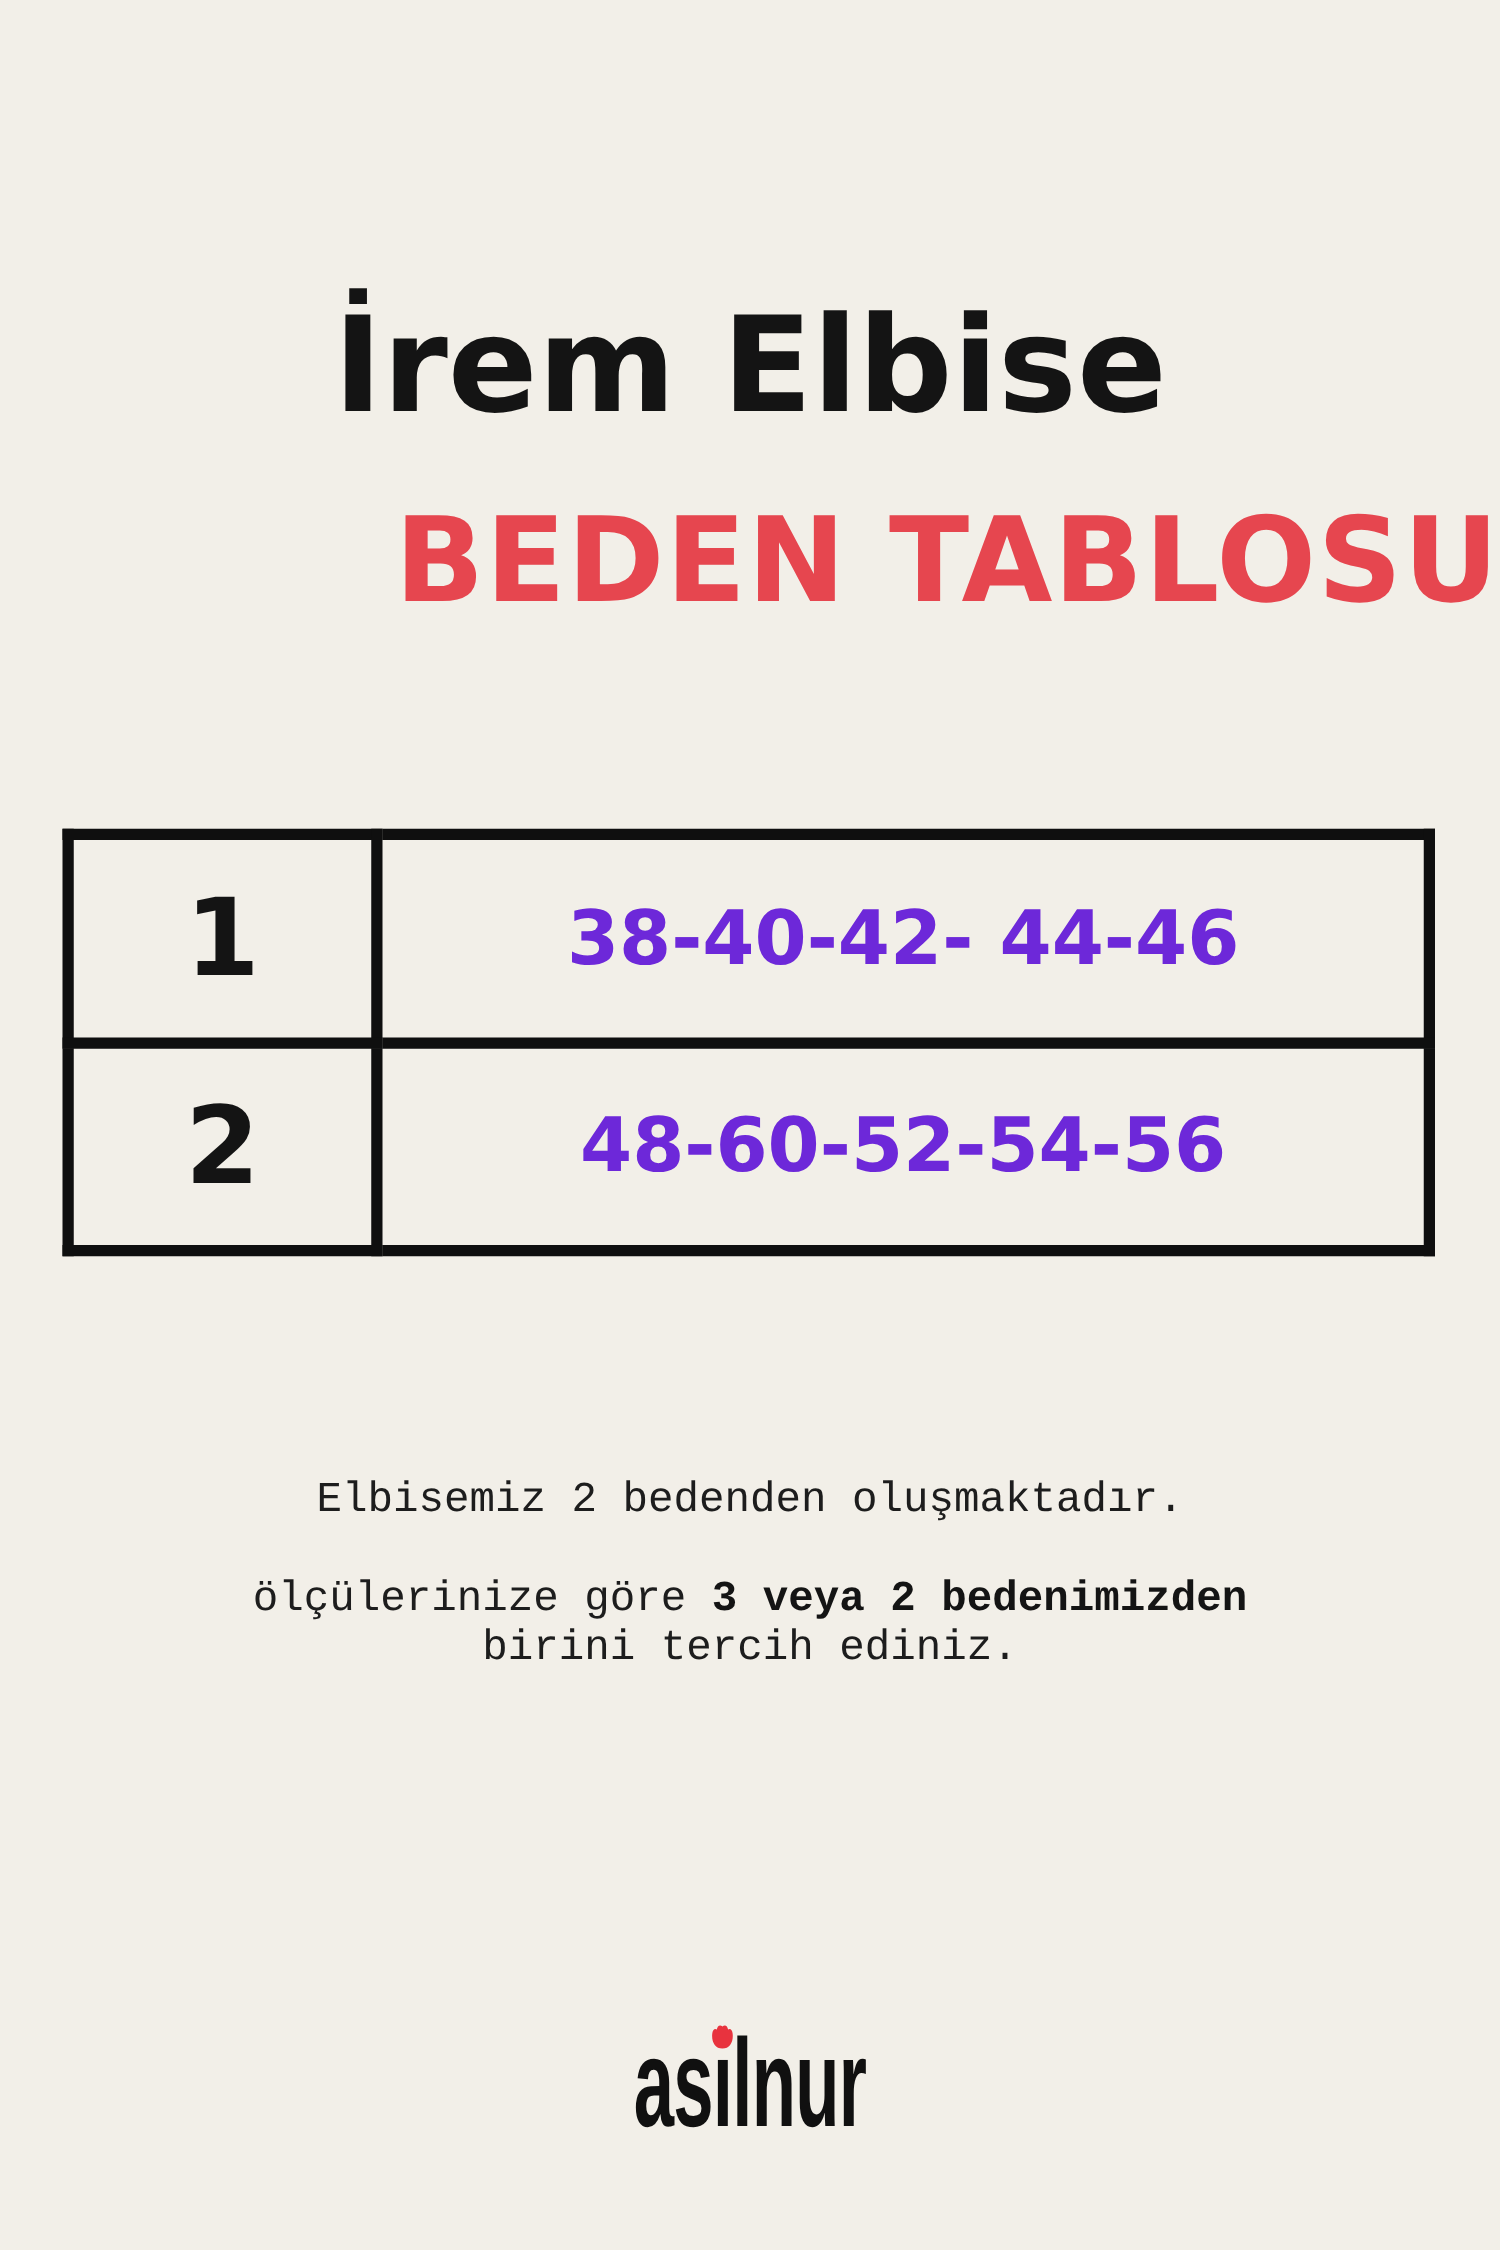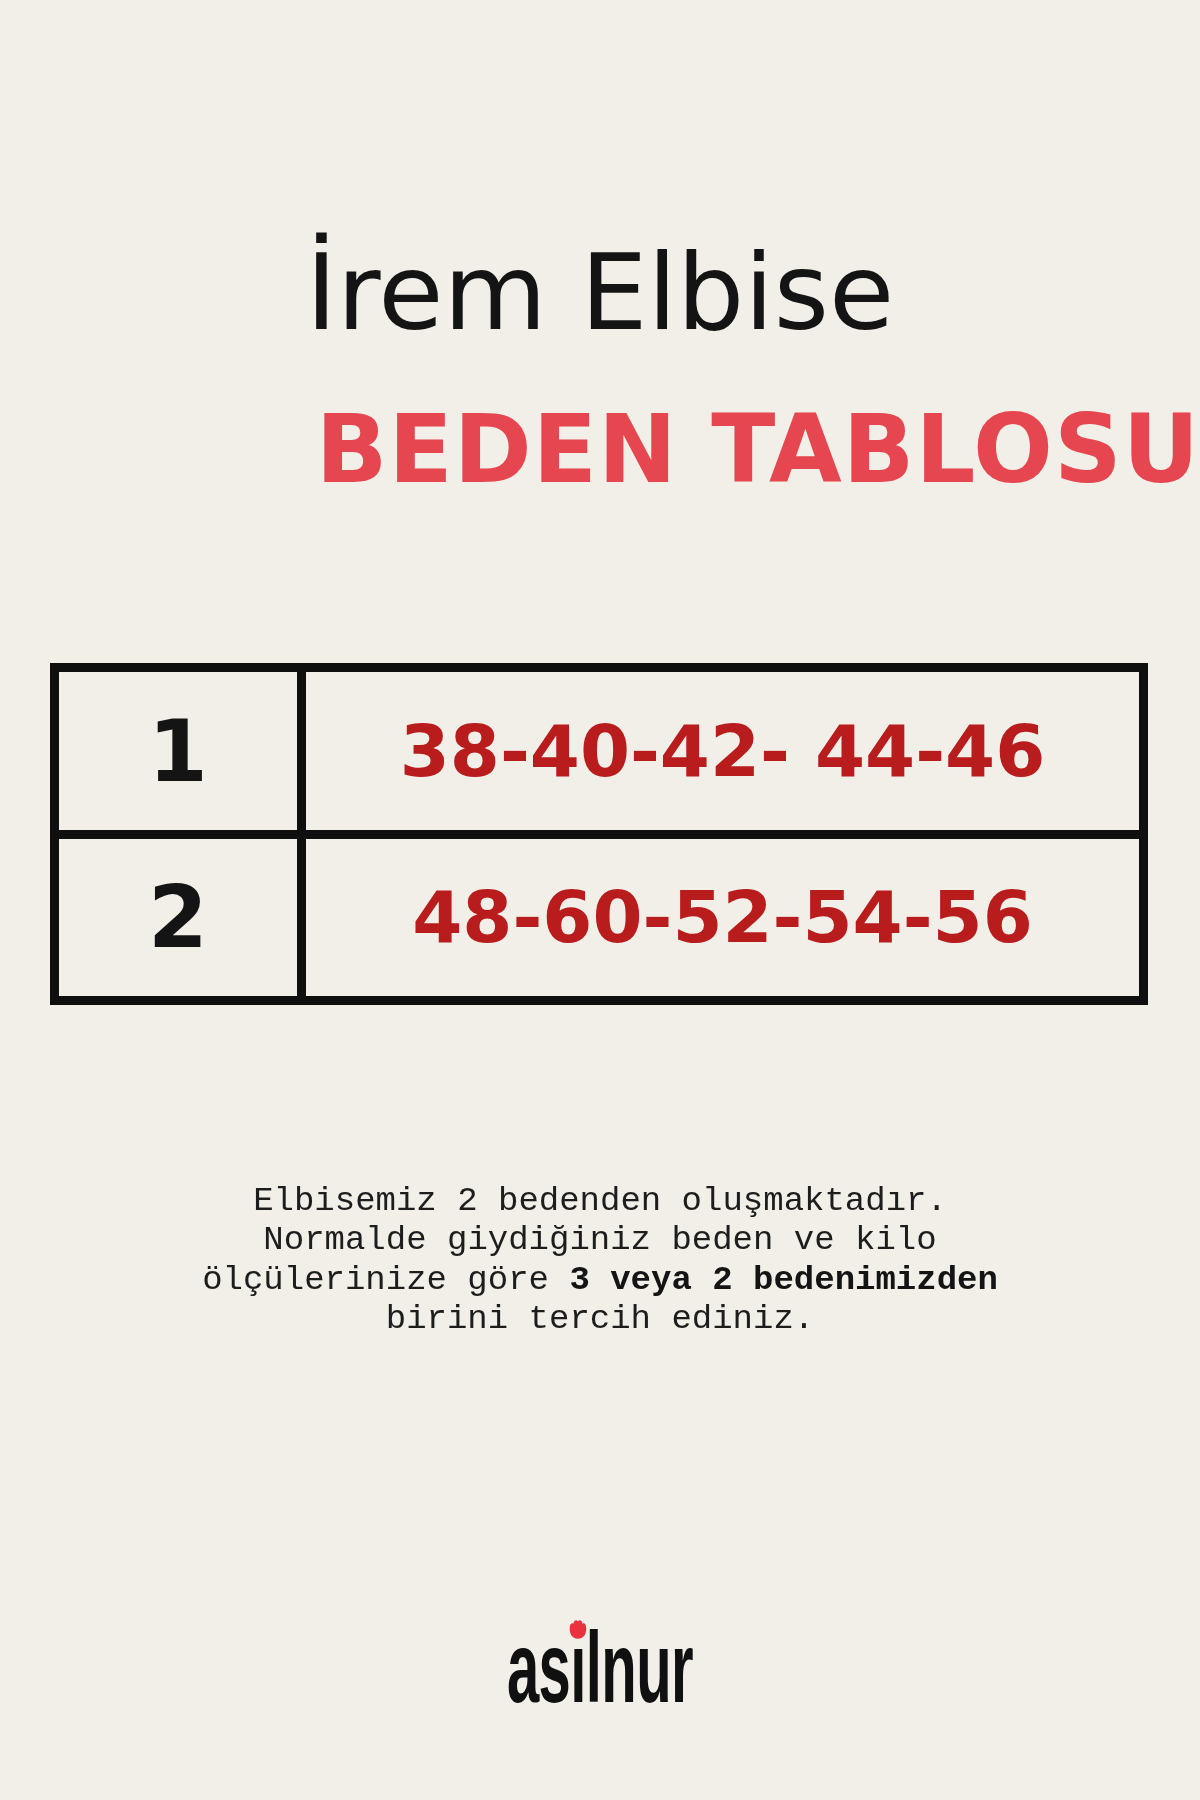--- a/index.html
+++ b/index.html
@@ -17,21 +17,21 @@
   }
   .title {
     position: absolute;
     top: 232px;
     left: 0;
     width: 100%;
     margin: 0;
     text-align: center;
     font-family: "DejaVu Sans", sans-serif;
     font-size: 106px;
-    font-weight: 400;
+    font-weight: 700;
     color: #141414;
     letter-spacing: 0px;
     line-height: 1.15;
   }
   .subtitle {
     position: absolute;
     top: 398px;
     left: 0;
     width: 100%;
     margin: 0;
@@ -60,23 +60,23 @@
   }
   td.cell-size {
     width: 238px;
     font-family: "DejaVu Sans", sans-serif;
     font-size: 86px;
     font-weight: 700;
     color: #141414;
   }
   td.cell-range {
     font-family: "DejaVu Sans", sans-serif;
-    font-size: 72px;
+    font-size: 60px;
     font-weight: 700;
-    color: #b91c1c;
+    color: #6d28d9;
     letter-spacing: 0px;
     white-space: nowrap;
   }
   .description {
     position: absolute;
     top: 1182px;
     left: 0;
     width: 100%;
     margin: 0;
     text-align: center;
@@ -134,19 +134,19 @@
         <td class="cell-size">1</td>
         <td class="cell-range">38-40-42- 44-46</td>
       </tr>
       <tr>
         <td class="cell-size">2</td>
         <td class="cell-range">48-60-52-54-56</td>
       </tr>
     </tbody>
   </table>
 
-  <p class="description"><span>Elbisemiz 2 bedenden oluşmaktadır.</span><br><span>Normalde giydiğiniz beden ve kilo</span><br><span>ölçülerinize göre </span><strong>3 veya 2 bedenimizden</strong><br><span>birini tercih ediniz.</span></p>
+  <p class="description"><span>Elbisemiz 2 bedenden oluşmaktadır.</span><br><br><span>ölçülerinize göre </span><strong>3 veya 2 bedenimizden</strong><br><span>birini tercih ediniz.</span></p>
 
   <div class="logo"><span>as</span><span class="logo-i"><svg class="tulip-dot" viewBox="0 0 24 24" xmlns="http://www.w3.org/2000/svg">
         <path fill="#e8333e" d="M12 22 C6.5 22 3.5 18 3.5 12.5 C3.5 8.5 5.5 6.8 7.4 8 C7.8 5 10.2 4 12 5.8 C13.8 4 16.2 5 16.6 8 C18.5 6.8 20.5 8.5 20.5 12.5 C20.5 18 17.5 22 12 22 Z"></path>
       </svg><span>ı</span></span><span>lnur</span></div>
 
 </div>
 
 </body></html>

